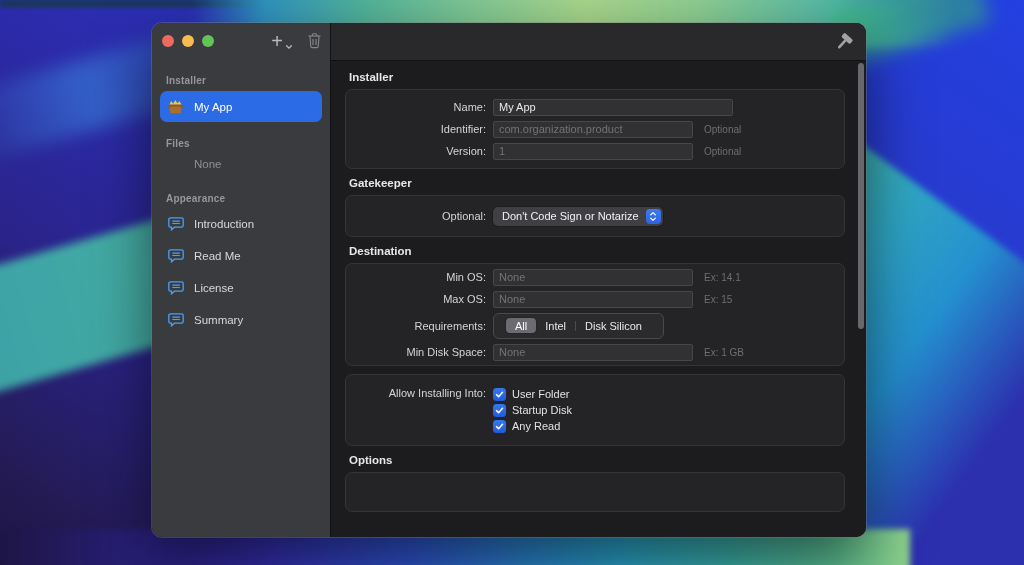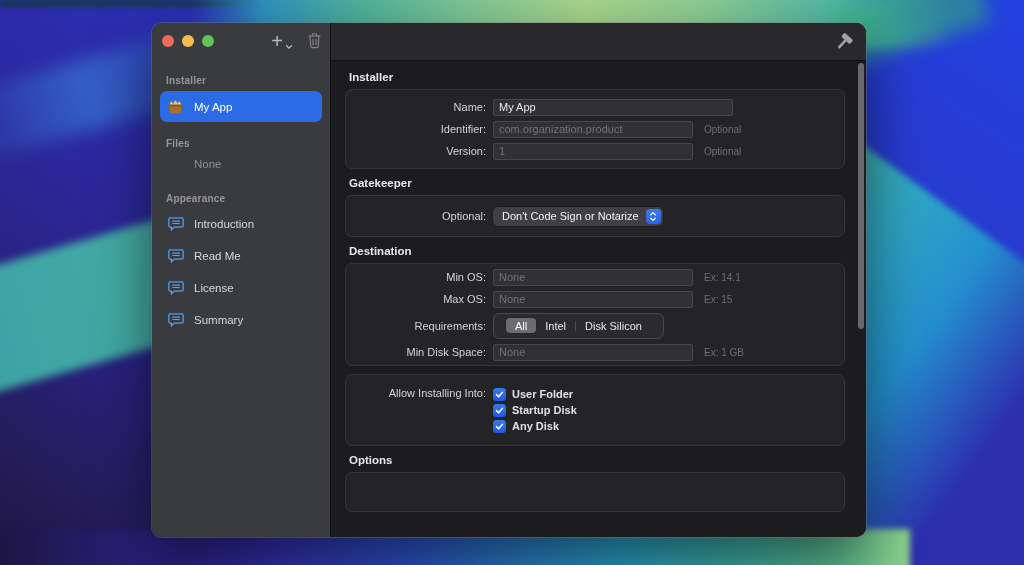--- a/index.html
+++ b/index.html
@@ -72,21 +72,21 @@
   .popup { display:inline-flex; align-items:center; height:19px; background:#404044; border-radius:5px; padding:0 2px 0 9px; gap:7px;
     box-shadow:0 0 0 .5px rgba(0,0,0,.35); }
   .popup-label { color:#f2f2f4; font-size:11px; }
   .popup-caret { width:15px; height:15px; border-radius:4px; background:linear-gradient(#3d7bf0,#2c63e4); display:flex; align-items:center; justify-content:center; }
 
   .seg { display:inline-flex; align-items:center; height:19px; background:#2b2b2e; border:1px solid #49494d; border-radius:6px; padding:12px; }
   .seg-btn { padding:0 9px; font-size:11px; color:#e8e8ea; height:15px; display:flex; align-items:center; border-radius:4px; }
   .seg-btn.on { background:#6b6b71; color:#fff; height:15px; box-shadow:0 0 2px rgba(0,0,0,.4); }
   .seg-sep { width:1px; height:10px; background:#4c4c50; }
 
-  .chk-row { display:flex; align-items:center; gap:6px; height:15.5px;font-weight:bold; }
+  .chk-row { display:flex; align-items:center; gap:6px; height:15.5px; }
   .chk-stack { display:flex; flex-direction:column; gap:0.5px; }
   .chk-box { width:13px; height:13px; border-radius:3.5px; background:linear-gradient(#3579ee,#2459da); display:flex; align-items:center; justify-content:center; }
   .chk-label { color:#e2e2e4; font-size:11px; }
   .dest-row { display:flex; align-items:flex-start; }
   .dest-row .flabel { line-height:15.5px; }
 
   .scroll-thumb { position:absolute; right:2px; top:40px; width:6px; height:266px; border-radius:3px; background:#76767a; opacity:.85; z-index:5; }
 </style>
 </head>
 <body>
@@ -286,21 +286,21 @@
                   </svg>
               </span>
               <span class="chk-label">Startup Disk</span>
             </div>
             <div class="chk-row">
               <span class="chk-box">
                 <svg width="9" height="9" viewBox="0 0 12 12">
                     <path d="M2 6.2 L4.8 9 L10 3" fill="none" stroke="#fff" stroke-width="2" stroke-linecap="round" stroke-linejoin="round"></path>
                   </svg>
               </span>
-              <span class="chk-label">Any Disk</span>
+              <span class="chk-label">Any Read</span>
             </div>
           </div>
         </div>
       </div>
 
       <div class="sec-h">Options</div>
       <div class="card card-options"></div>
 
     </div>
   </div>

